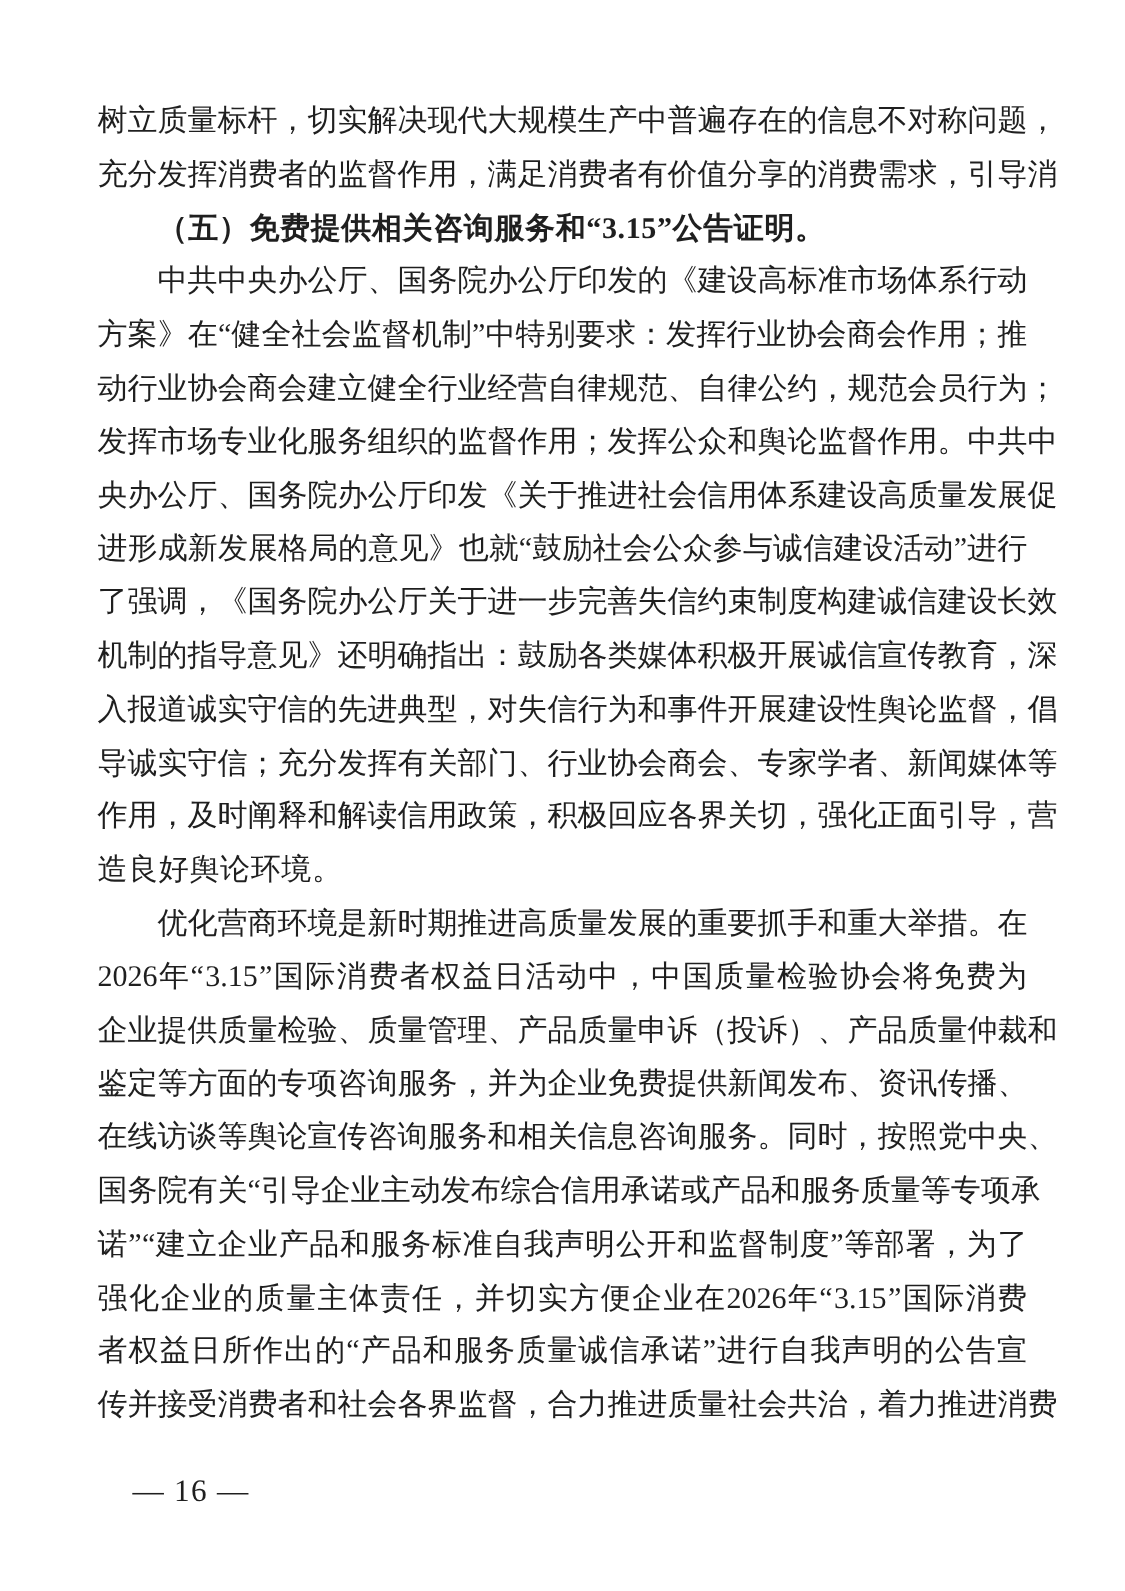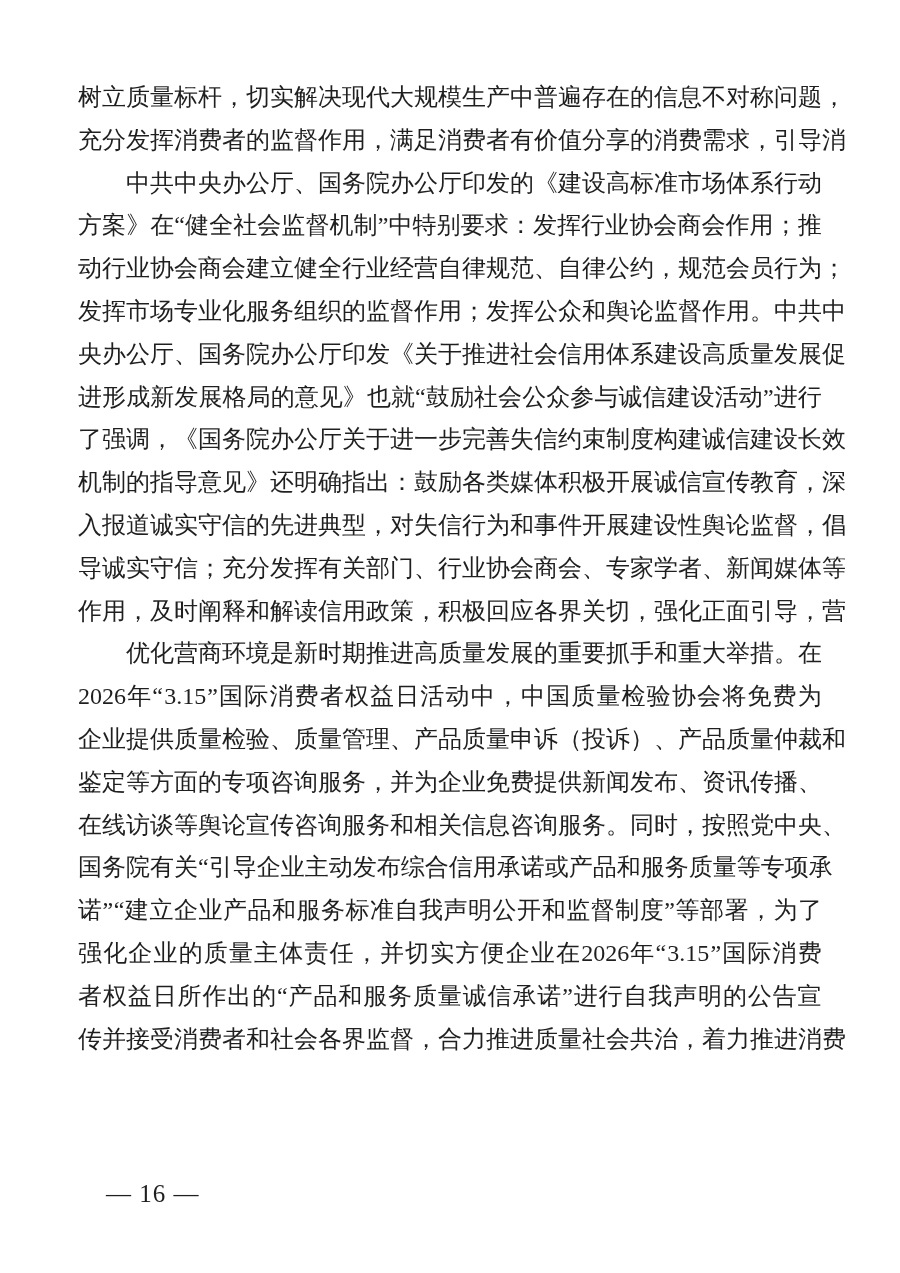--- a/index.html
+++ b/index.html
@@ -128,20 +128,21 @@
         <span class="seg">的</span>
         <span class="seg">消</span>
         <span class="seg">费</span>
         <span class="seg">需</span>
         <span class="seg">求</span>
         <span class="seg">，</span>
         <span class="seg">引</span>
         <span class="seg">导</span>
         <span class="seg">消</span>
       </div>
+      <div class="line indent bold">（五）免费提供相关咨询服务和“3.15”公告证明。</div>
       <div class="line indent fill">
         <span class="seg">中</span>
         <span class="seg">共</span>
         <span class="seg">中</span>
         <span class="seg">央</span>
         <span class="seg">办</span>
         <span class="seg">公</span>
         <span class="seg">厅</span>
         <span class="seg">、</span>
         <span class="seg">国</span>
@@ -499,20 +500,21 @@
         <span class="seg">，</span>
         <span class="seg">强</span>
         <span class="seg">化</span>
         <span class="seg">正</span>
         <span class="seg">面</span>
         <span class="seg">引</span>
         <span class="seg">导</span>
         <span class="seg">，</span>
         <span class="seg">营</span>
       </div>
+      <div class="line">造良好舆论环境。</div>
       <div class="line indent fill">
         <span class="seg">优</span>
         <span class="seg">化</span>
         <span class="seg">营</span>
         <span class="seg">商</span>
         <span class="seg">环</span>
         <span class="seg">境</span>
         <span class="seg">是</span>
         <span class="seg">新</span>
         <span class="seg">时</span>

